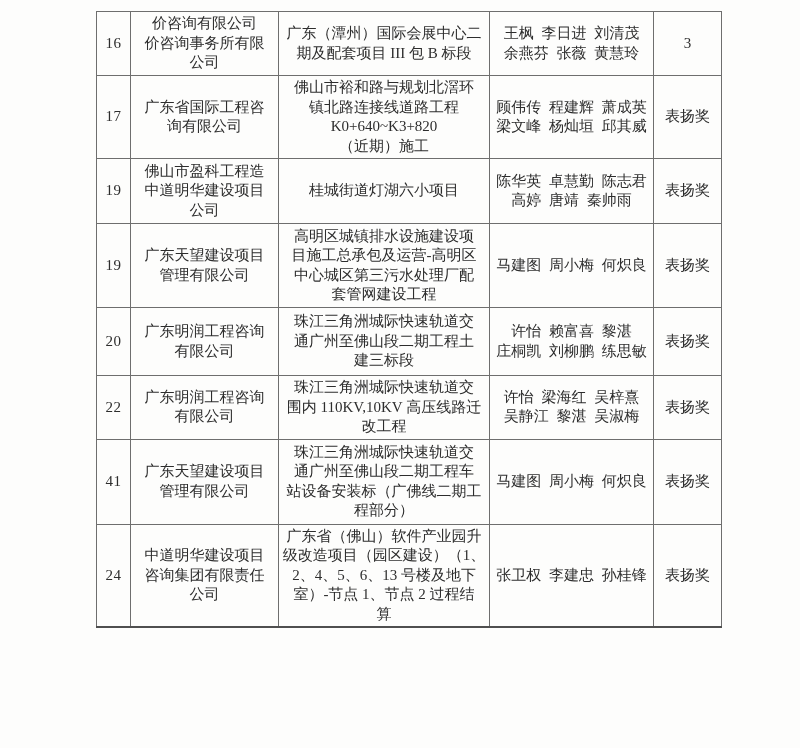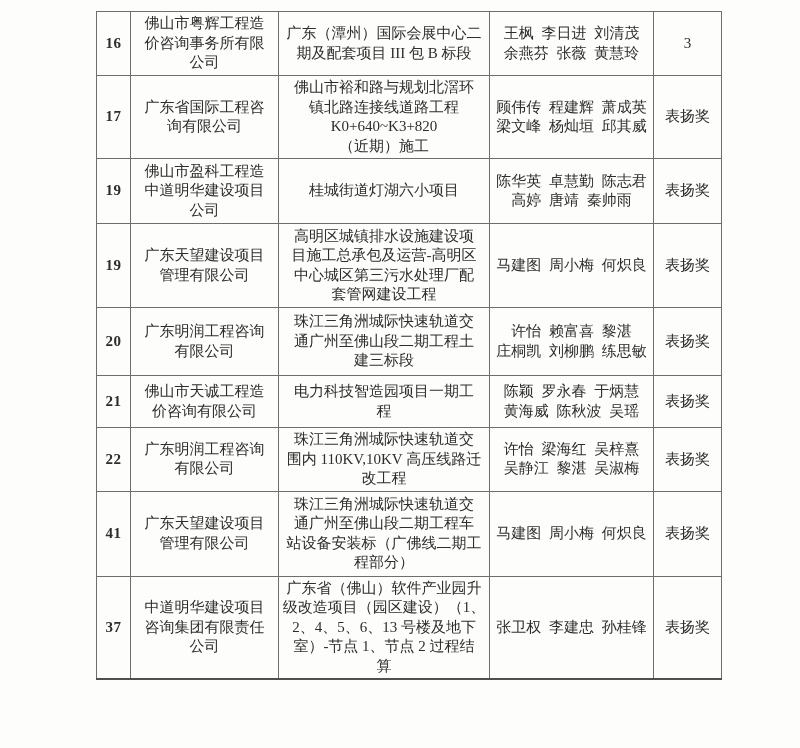--- a/index.html
+++ b/index.html
@@ -27,21 +27,21 @@
     border:1px solid #6e6e6e;
     text-align:center;
     vertical-align:middle;
     font-size:15px;
     line-height:1.3;
     color:#2d2d2d;
     padding:2px 3px;
     white-space:pre-line;
     overflow:hidden;
   }
-  td.no{font-size:15px;letter-spacing:0.5px;font-weight:bold;}
+  td.no{font-size:15px;letter-spacing:0.5px;}
   td.people{word-spacing:4px;}
   td.award{font-size:15px;}
   col.c-no{width:34px;}
   col.c-company{width:148px;}
   col.c-project{width:211px;}
   col.c-people{width:164px;}
   col.c-award{width:68px;}
 </style>
 </head>
 <body>
@@ -51,21 +51,21 @@
     <colgroup>
       <col class="c-no">
       <col class="c-company">
       <col class="c-project">
       <col class="c-people">
       <col class="c-award">
     </colgroup>
     <tbody>
         <tr style="height: 64px;">
           <td class="no">16</td>
-          <td class="company">佛山市粤辉工程造
+          <td class="company">价咨询有限公司
 价咨询事务所有限
 公司</td>
           <td class="project">广东（潭州）国际会展中心二
 期及配套项目 III 包 B 标段</td>
           <td class="people">王枫 李日进 刘清茂
 余燕芬 张薇 黄慧玲</td>
           <td class="award">3</td>
         </tr>
         <tr style="height: 78px;">
           <td class="no">17</td>
@@ -104,30 +104,20 @@
           <td class="no">20</td>
           <td class="company">广东明润工程咨询
 有限公司</td>
           <td class="project">珠江三角洲城际快速轨道交
 通广州至佛山段二期工程土
 建三标段</td>
           <td class="people">许怡 赖富喜 黎湛
 庄桐凯 刘柳鹏 练思敏</td>
           <td class="award">表扬奖</td>
         </tr>
-        <tr style="height: 52px;">
-          <td class="no">21</td>
-          <td class="company">佛山市天诚工程造
-价咨询有限公司</td>
-          <td class="project">电力科技智造园项目一期工
-程</td>
-          <td class="people">陈颖 罗永春 于炳慧
-黄海威 陈秋波 吴瑶</td>
-          <td class="award">表扬奖</td>
-        </tr>
         <tr style="height: 61px;">
           <td class="no">22</td>
           <td class="company">广东明润工程咨询
 有限公司</td>
           <td class="project">珠江三角洲城际快速轨道交
 围内 110KV,10KV 高压线路迁
 改工程</td>
           <td class="people">许怡 梁海红 吴梓熹
 吴静江 黎湛 吴淑梅</td>
           <td class="award">表扬奖</td>
@@ -137,21 +127,21 @@
           <td class="company">广东天望建设项目
 管理有限公司</td>
           <td class="project">珠江三角洲城际快速轨道交
 通广州至佛山段二期工程车
 站设备安装标（广佛线二期工
 程部分）</td>
           <td class="people">马建图 周小梅 何炽良</td>
           <td class="award">表扬奖</td>
         </tr>
         <tr style="height: 95px;">
-          <td class="no">37</td>
+          <td class="no">24</td>
           <td class="company">中道明华建设项目
 咨询集团有限责任
 公司</td>
           <td class="project">广东省（佛山）软件产业园升
 级改造项目（园区建设）（1、
 2、4、5、6、13 号楼及地下
 室）-节点 1、节点 2 过程结
 算</td>
           <td class="people">张卫权 李建忠 孙桂锋</td>
           <td class="award">表扬奖</td>

